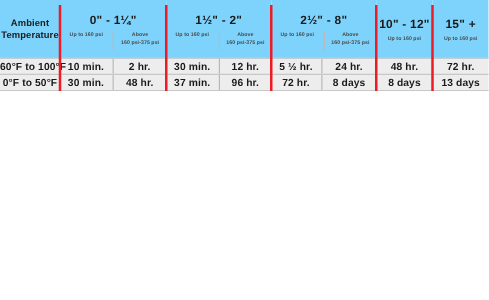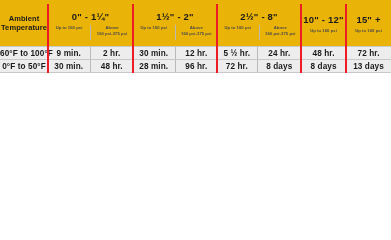--- a/index.html
+++ b/index.html
@@ -23,21 +23,21 @@
   table.cure-table {
     width: 391px;
     height: 73px;
     border-collapse: collapse;
     table-layout: fixed;
     border: 0;
   }
 
   
   tr.header-row > th {
-    background: #eab308;
+    background: #7dd3fc;
     vertical-align: middle;
     padding: 0;
     border: 0;
   }
 
   .ambient-cell {
     font-size: 7.5px;
     font-weight: bold;
     color: #1a1a1a;
     text-align: center;
@@ -196,36 +196,36 @@
         <div class="sub-wrap">
           <div class="sub-cell">
             <span class="ln">Up to 160 psi</span>
           </div>
         </div>
       </th>
     </tr>
 
     <tr class="data-row shade">
       <td class="temp-cell">60°F to 100°F</td>
-      <td>9 min.</td>
+      <td>10 min.</td>
       <td class="sep-gray">2 hr.</td>
       <td>30 min.</td>
       <td class="sep-gray">12 hr.</td>
       <td>5 ½ hr.</td>
       <td class="sep-gray">24 hr.</td>
       <td>48 hr.</td>
       <td>72 hr.</td>
     </tr>
 
 
     <tr class="data-row shade">
       <td class="temp-cell">0°F to 50°F</td>
       <td>30 min.</td>
       <td class="sep-gray">48 hr.</td>
-      <td>28 min.</td>
+      <td>37 min.</td>
       <td class="sep-gray">96 hr.</td>
       <td>72 hr.</td>
       <td class="sep-gray">8 days</td>
       <td>8 days</td>
       <td>13 days</td>
     </tr>
   </tbody>
     </table>
 
   <div class="red-rule" style="left:47px"></div>

